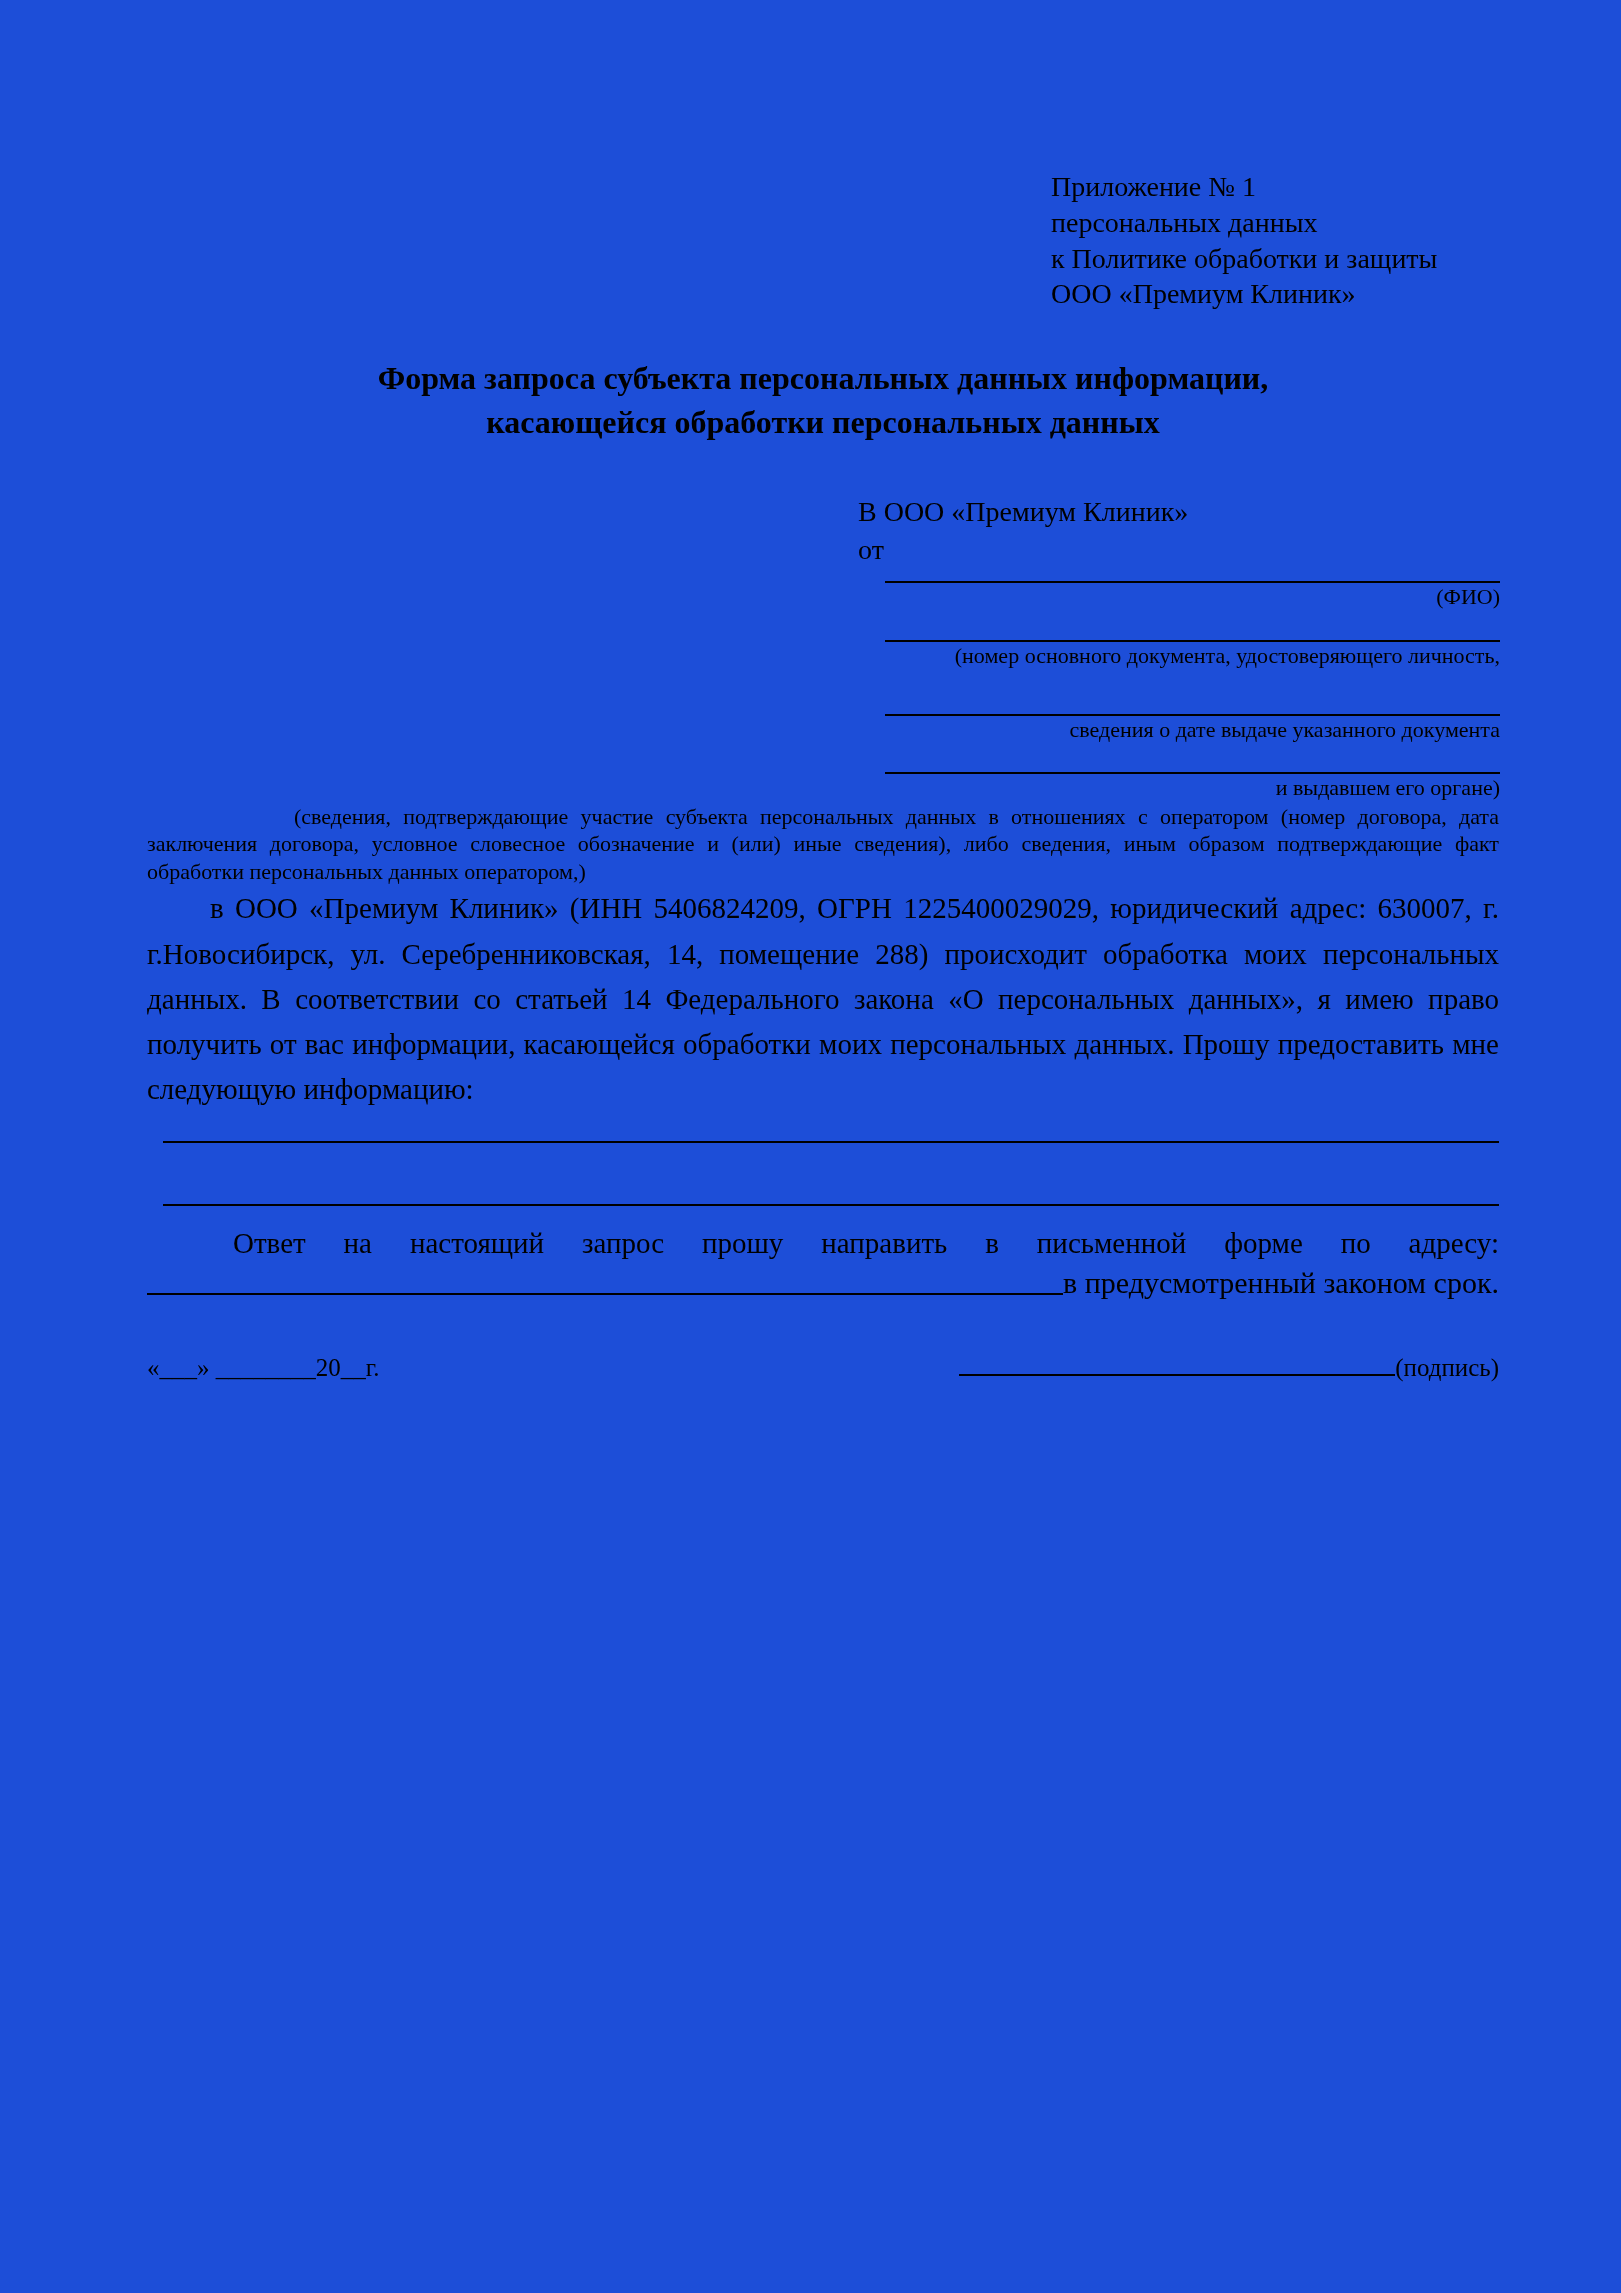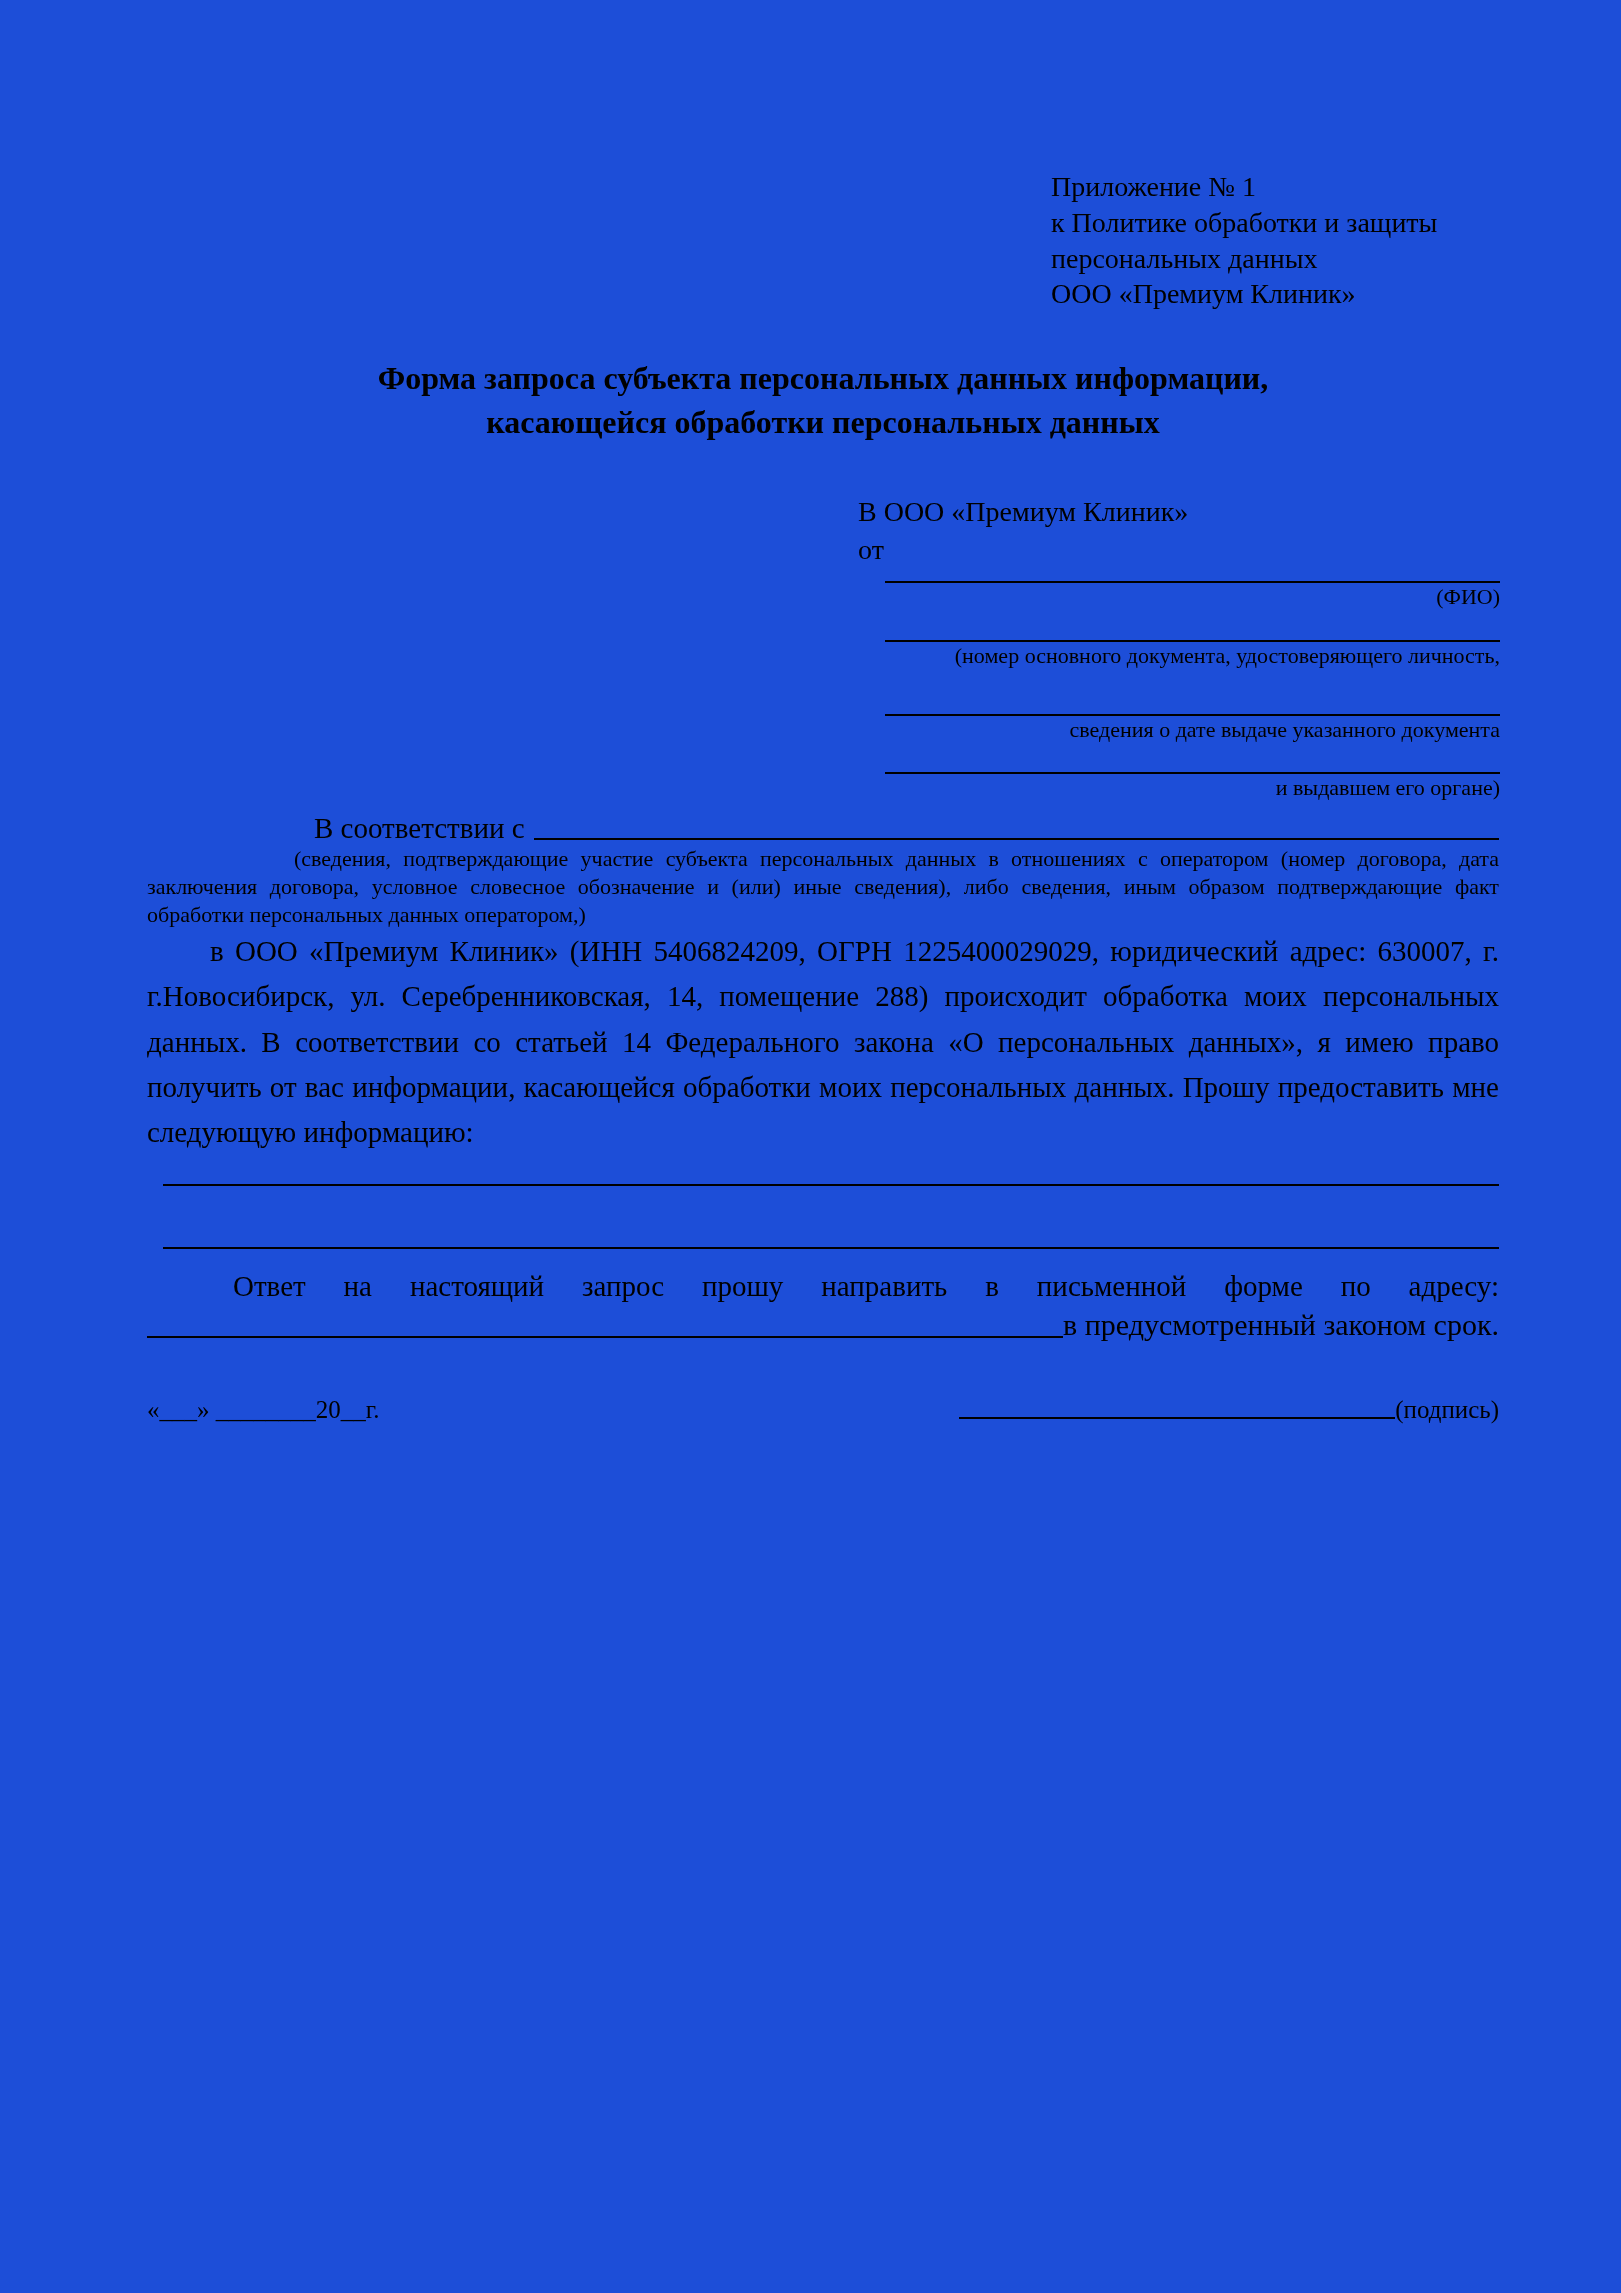--- a/index.html
+++ b/index.html
@@ -124,22 +124,22 @@
     margin-bottom: 5.9px;
   }
 </style>
 </head>
 <body>
 
 <div class="page">
 
   <div class="annex">
     <div>Приложение № 1</div>
+    <div>персональных данных</div>
     <div>к Политике обработки и защиты</div>
-    <div>персональных данных</div>
     <div>ООО «Премиум Клиник»</div>
   </div>
 
   <div class="title">
     <div>Форма запроса субъекта персональных данных информации,</div>
     <div>касающейся обработки персональных данных</div>
   </div>
 
   <div class="addressee">
     <div>В ООО «Премиум Клиник»</div>
@@ -152,24 +152,20 @@
     <div class="caption">(номер основного документа, удостоверяющего личность,</div>
 
     <div class="blank-line f3"></div>
     <div class="caption">сведения о дате выдаче указанного документа</div>
 
     <div class="blank-line f4"></div>
     <div class="caption">и выдавшем его органе)</div>
   </div>
 
 
-  <div class="intro-row">
-    <span>В соответствии с</span>
-    <div class="blank-line"></div>
-  </div>
 
   <div class="footnote">(сведения, подтверждающие участие субъекта персональных данных в отношениях с оператором (номер договора, дата заключения договора, условное словесное обозначение и (или) иные сведения), либо сведения, иным образом подтверждающие факт обработки персональных данных оператором,)</div>
 
   <div class="body-par">в ООО «Премиум Клиник» (ИНН 5406824209, ОГРН 1225400029029, юридический адрес: 630007, г. г.Новосибирск, ул. Серебренниковская, 14, помещение 288) происходит обработка моих персональных данных. В соответствии со статьей 14 Федерального закона «О персональных данных», я имею право получить от вас информации, касающейся обработки моих персональных данных. Прошу предоставить мне следующую информацию:</div>
 
   <div class="blank-line full-rule-1"></div>
   <div class="blank-line full-rule-2"></div>
 
   <div class="reply-par">Ответ на настоящий запрос прошу направить в письменной форме по адресу:</div>
 

